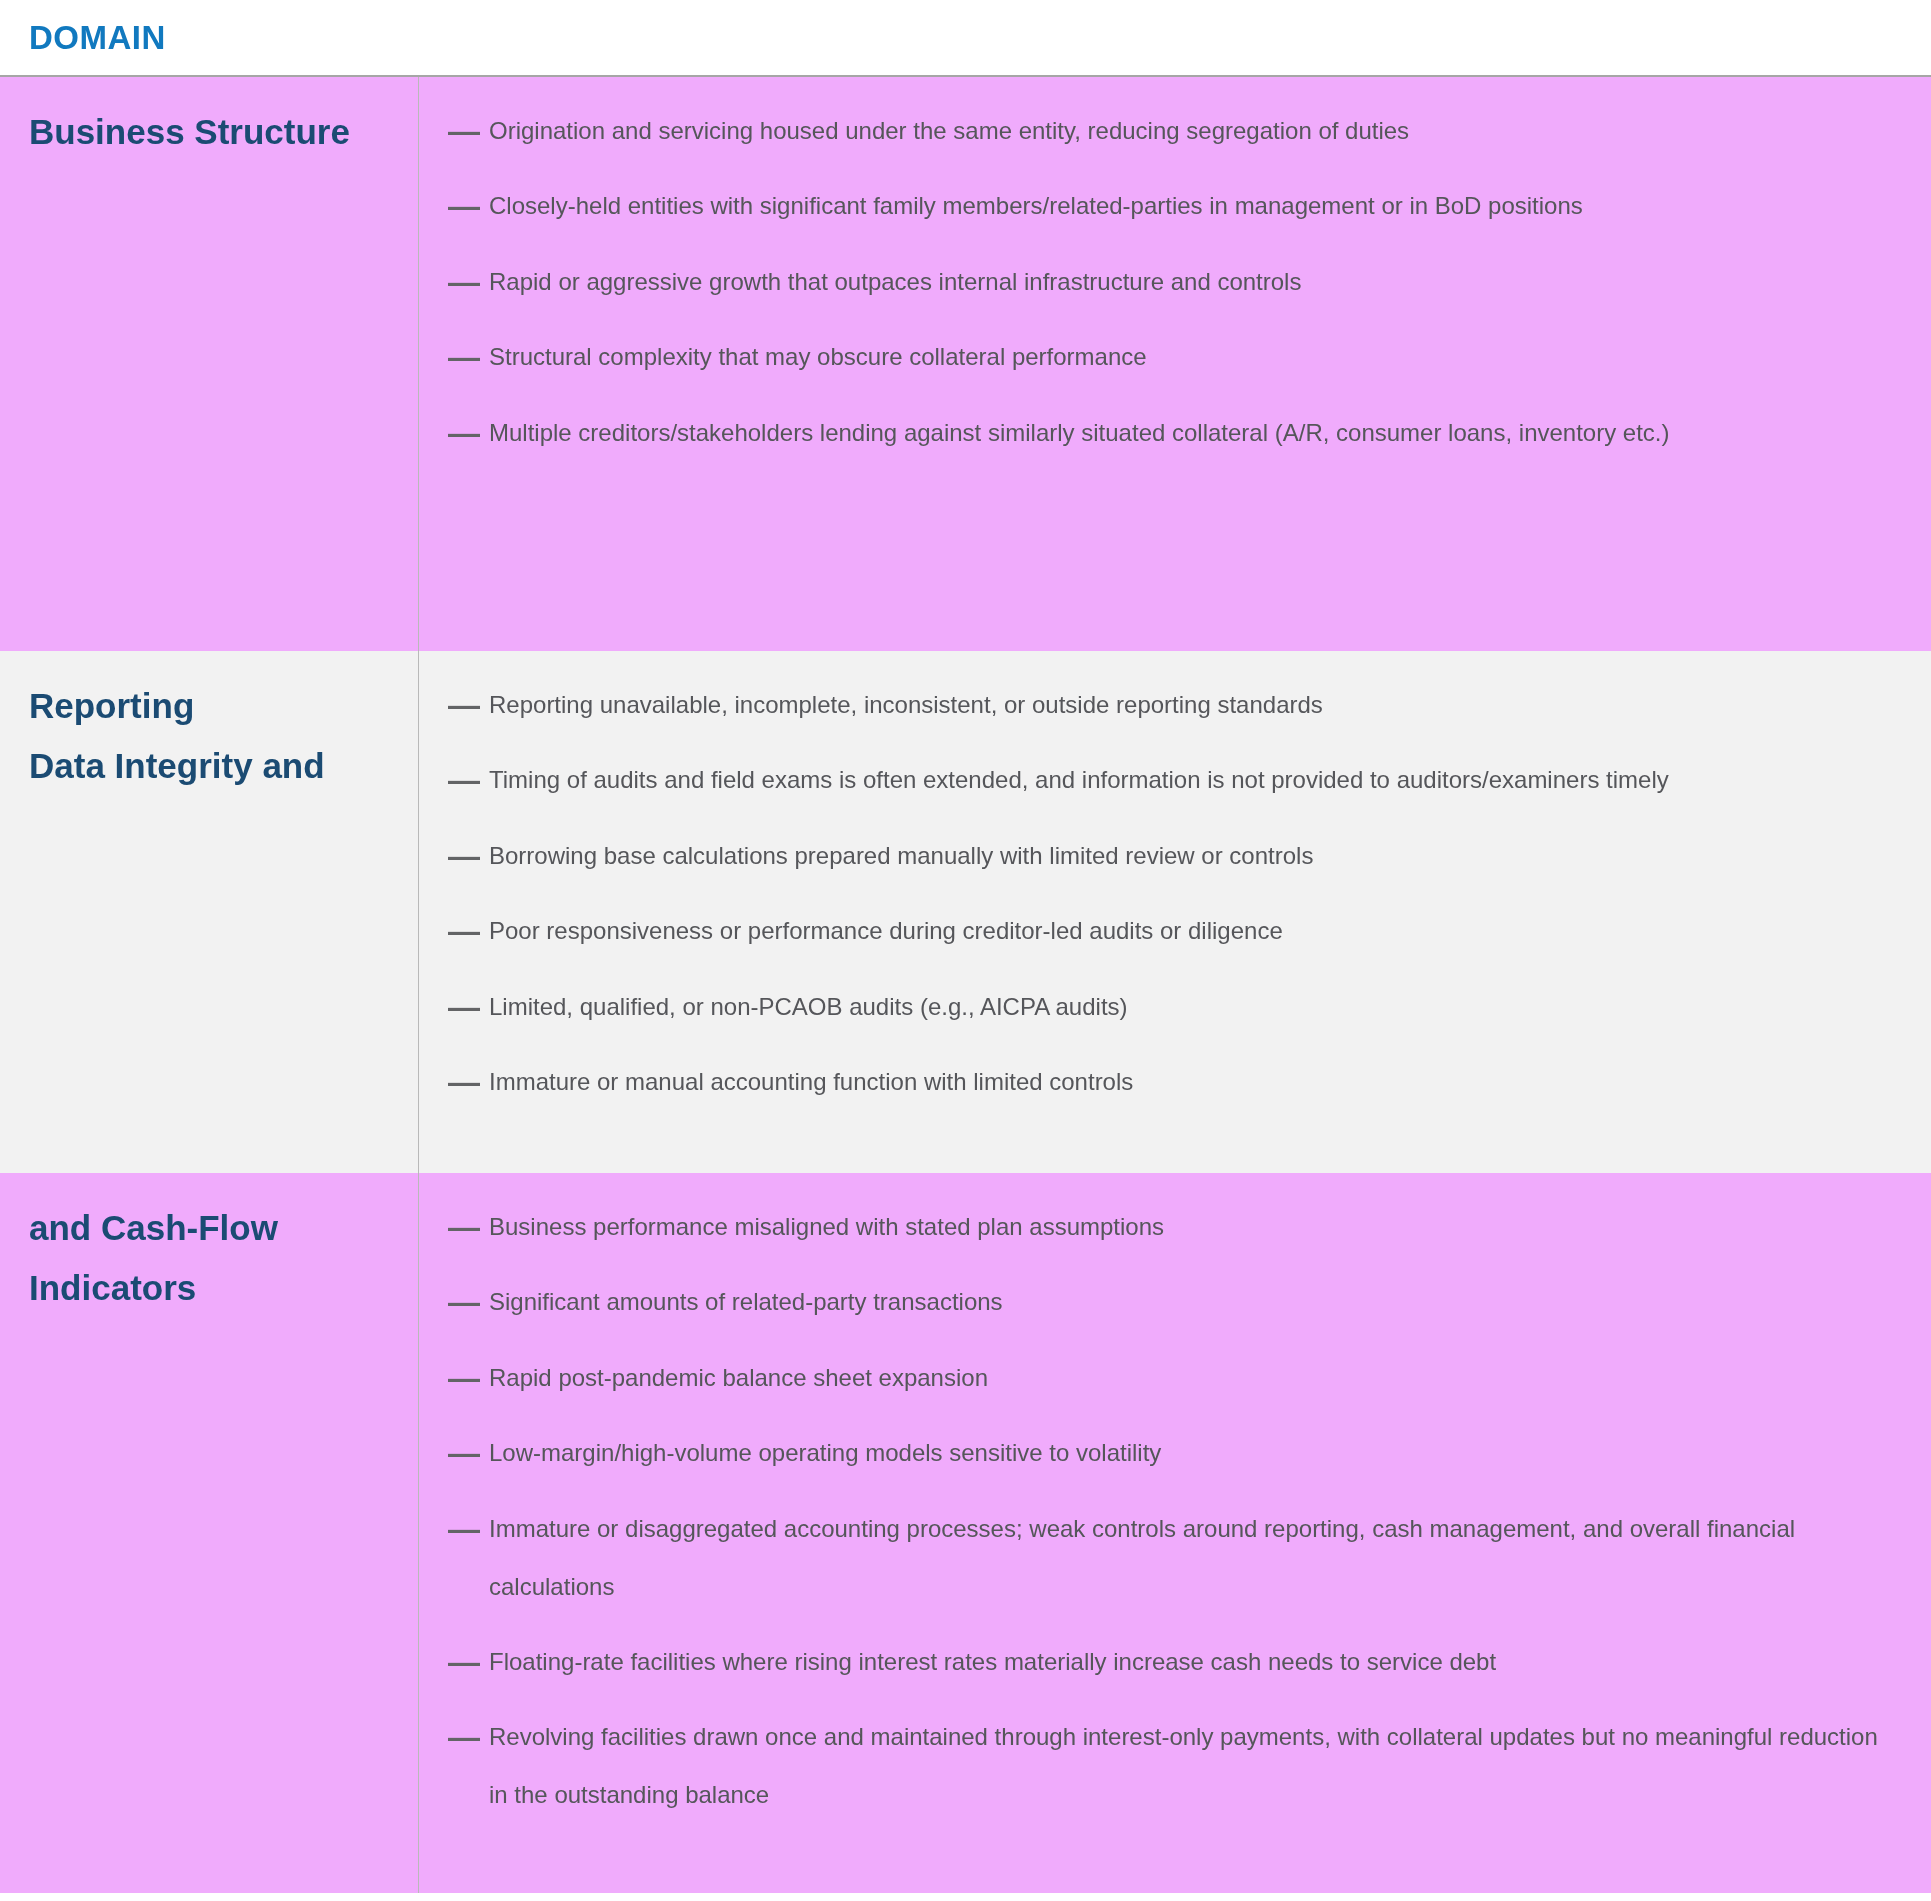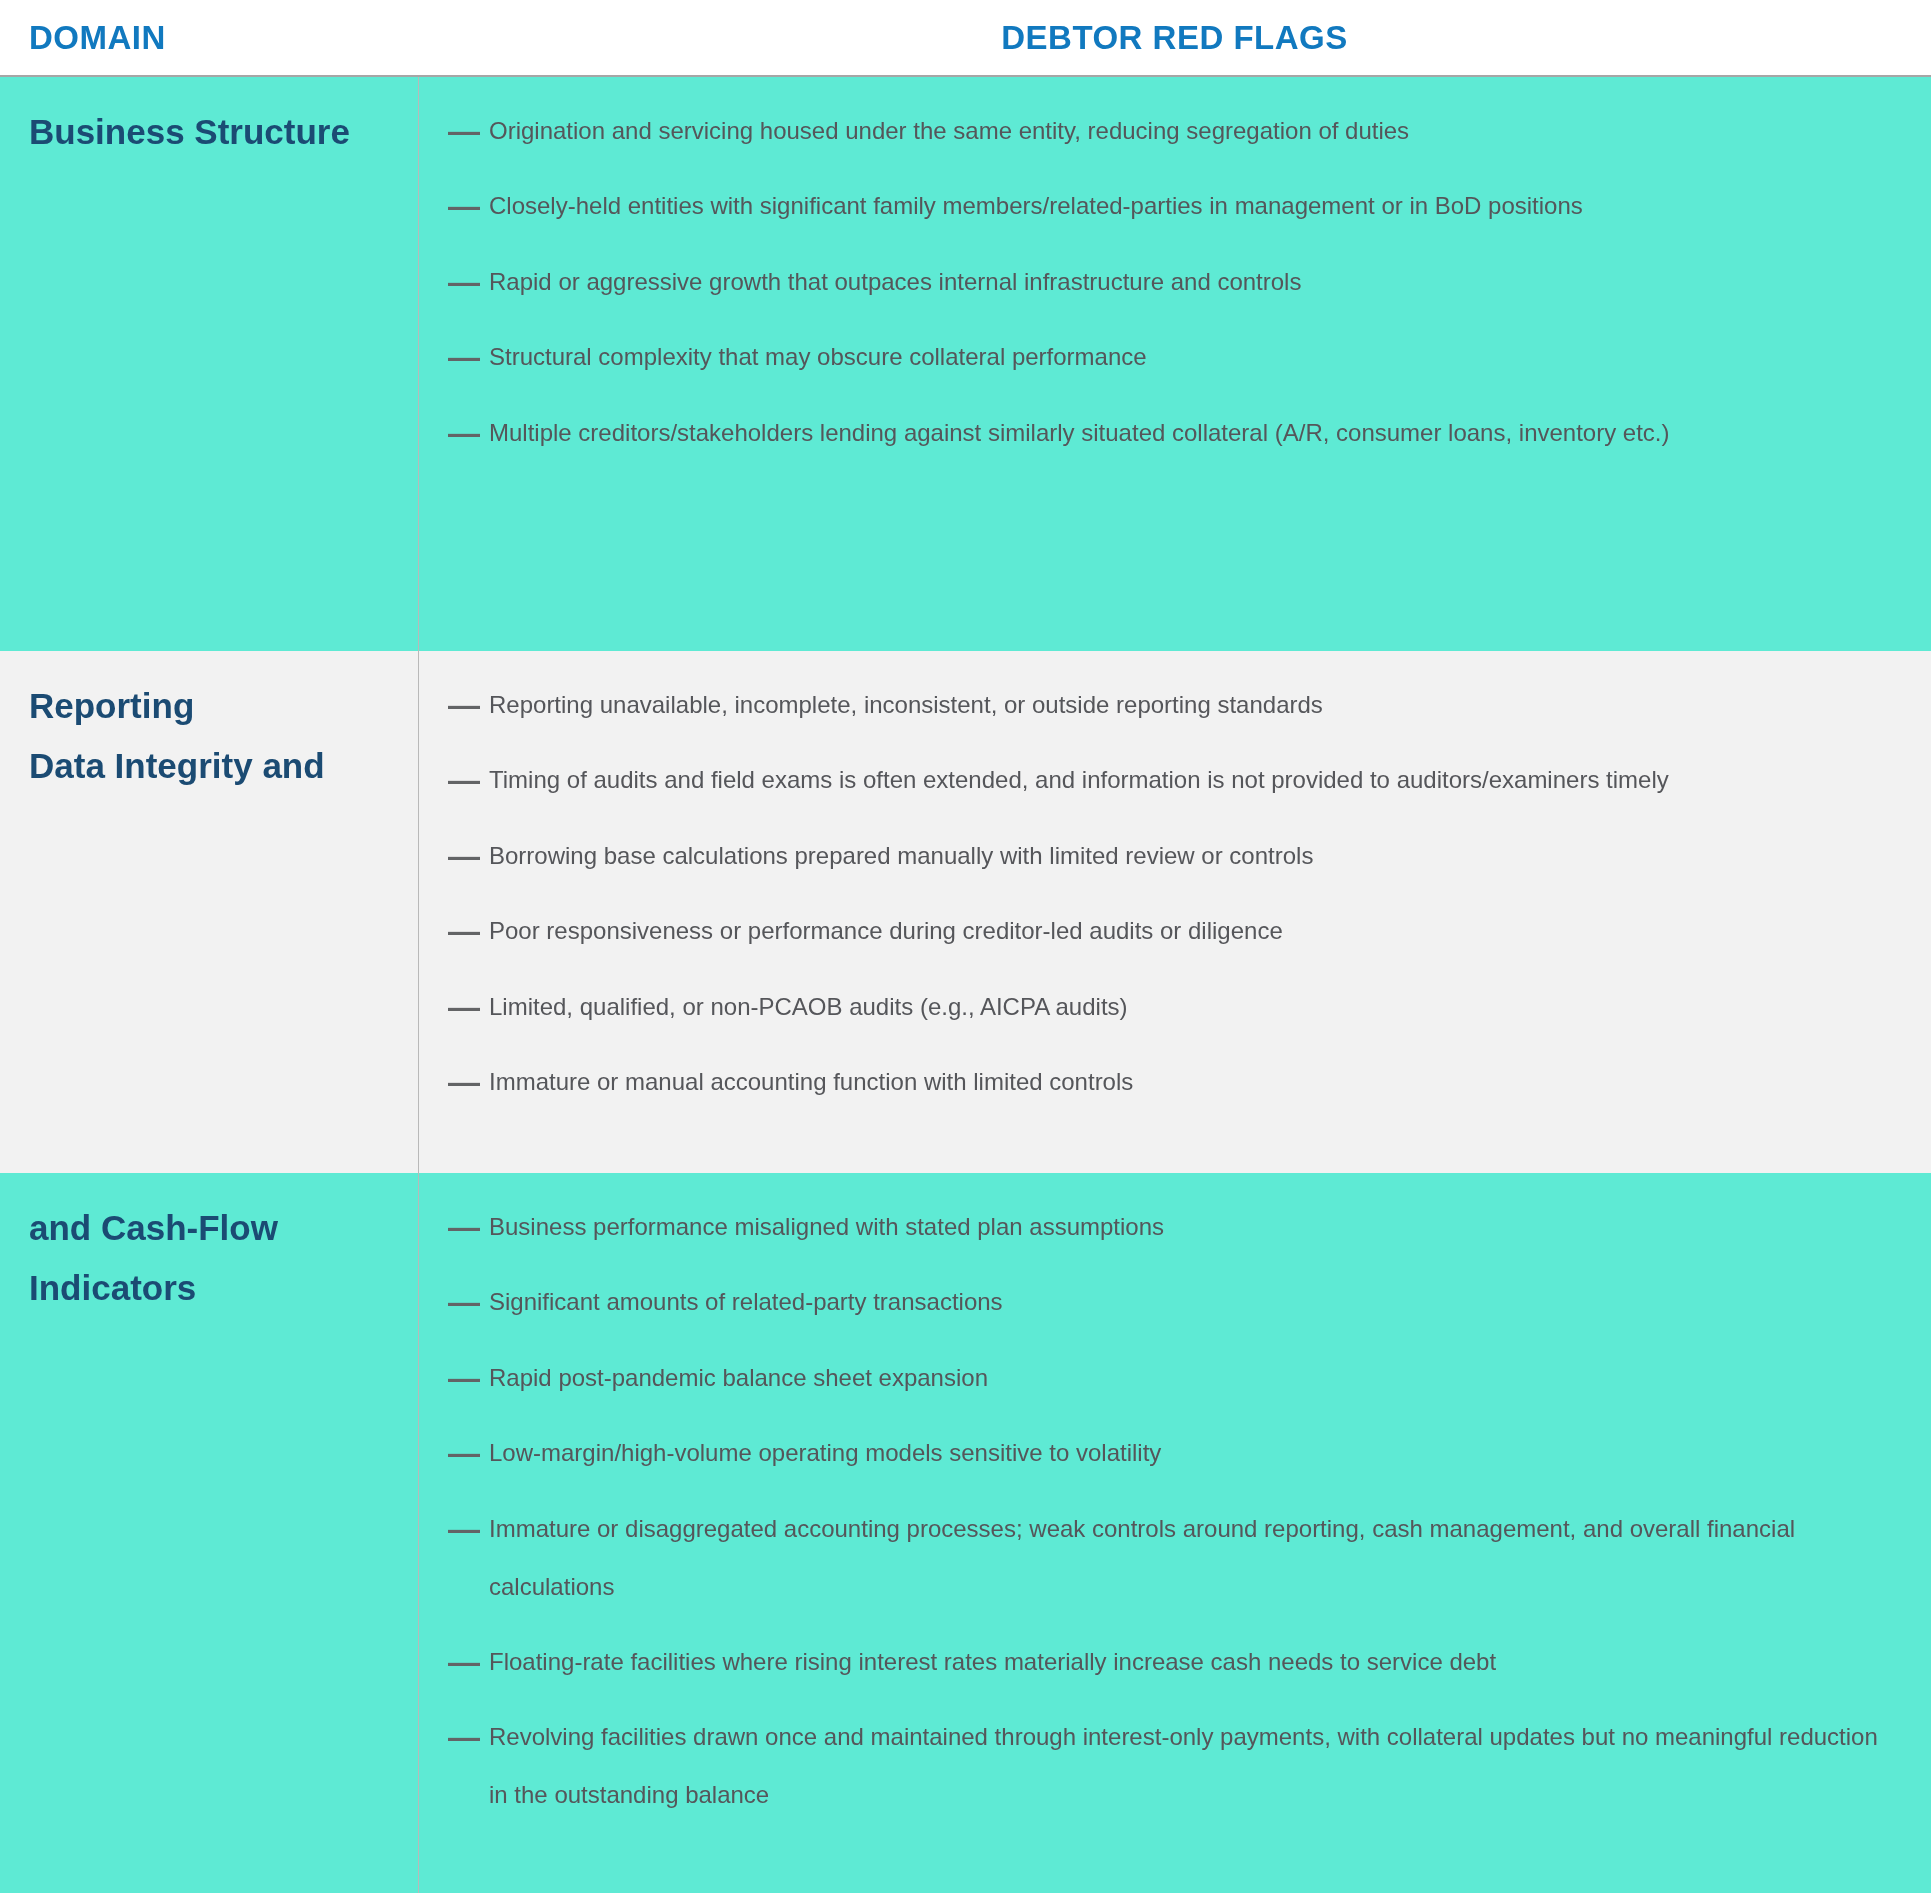--- a/index.html
+++ b/index.html
@@ -31,21 +31,21 @@
     text-align: center;
     font-size: 33px;
     font-weight: bold;
     letter-spacing: 0.5px;
     color: #1179BF;
   }
   
   .row {
     display: grid;
     grid-template-columns: 418px 1513px;
-    background: #5eead4;
+    background: #f0abfc;
   }
   .row:nth-child(even) { background: #f2f2f2; }
   .row:nth-child(1) { min-height: 574px; }
   .row:nth-child(2) { min-height: 522px; }
   .row:nth-child(3) { min-height: 720px; }
   .domain-cell {
     padding: 25px 19.3px 29px 29px;
   }
   .domain-line {
     font-size: 35px;
@@ -77,21 +77,20 @@
     color: #55565A;
     line-height: 58px;
   }
 </style>
 </head>
 <body>
 
 <div id="page">
   <div class="table-header">
     <div class="hdr-domain">DOMAIN</div>
-    <div class="hdr-flags">DEBTOR RED FLAGS</div>
   </div>
   <div id="table-body">
       <div class="row">
         <div class="domain-cell">
           <div class="domain-line">Business Structure</div>
         </div>
         <div class="flags-cell">
           <div class="bullet">
             <span class="dash">—</span>
             <span class="bullet-text">Origination and servicing housed under the same entity, reducing segregation of duties</span>

